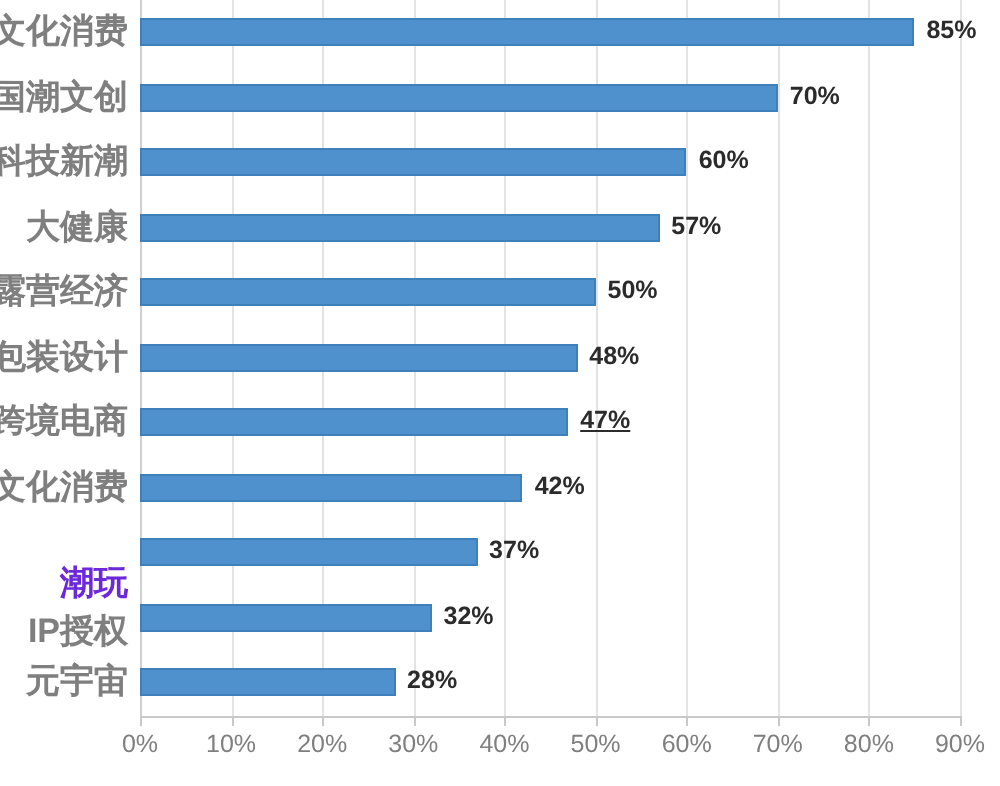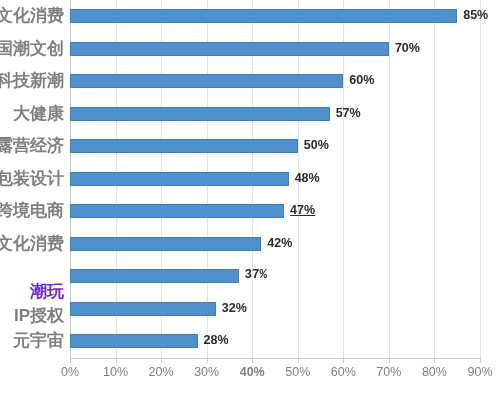--- a/index.html
+++ b/index.html
@@ -151,21 +151,21 @@
           <div class="bar-value" style="left: 224.667px; color: rgb(43, 43, 43);">48%</div>
         </div>
         <div class="bar-row" style="top: 195.273px; height: 32.5455px;">
           <div class="bar" style="width: 214.111px; background: rgb(79, 145, 205); border-color: rgb(63, 128, 186);"></div>
           <div class="bar-value" style="left: 220.111px; color: rgb(43, 43, 43); text-decoration: underline;">47%</div>
         </div>
         <div class="bar-row" style="top: 227.818px; height: 32.5455px;">
           <div class="bar" style="width: 191.333px; background: rgb(79, 145, 205); border-color: rgb(63, 128, 186);"></div>
           <div class="bar-value" style="left: 197.333px; color: rgb(43, 43, 43);">42%</div>
         </div>
-        <div class="bar-row" style="top: 260.364px; height: 32.5455px; font-family: Liberation Mono, monospace;">
+        <div class="bar-row" style="top: 260.364px; height: 32.5455px;">
           <div class="bar" style="width: 168.556px; background: rgb(79, 145, 205); border-color: rgb(63, 128, 186);"></div>
           <div class="bar-value" style="left: 174.556px; color: rgb(43, 43, 43);">37%</div>
         </div>
         <div class="bar-row" style="top: 292.909px; height: 32.5455px;">
           <div class="bar" style="width: 145.778px; background: rgb(79, 145, 205); border-color: rgb(63, 128, 186);"></div>
           <div class="bar-value" style="left: 151.778px; color: rgb(43, 43, 43);">32%</div>
         </div>
         <div class="bar-row" style="top: 325.455px; height: 32.5455px;">
           <div class="bar" style="width: 127.556px; background: rgb(79, 145, 205); border-color: rgb(63, 128, 186);"></div>
           <div class="bar-value" style="left: 133.556px; color: rgb(43, 43, 43);">28%</div>
@@ -199,21 +199,21 @@
       <div class="cat-label-item" style="top: 268.364px; color: rgb(127, 127, 127); margin-top: 40px;">IP授权</div>
       <div class="cat-label-item" style="top: 284px; color: #6d28d9;">潮玩</div>
       <div class="cat-label-item" style="top: 333.455px; color: rgb(127, 127, 127);">元宇宙</div>
     </div>
 
   <div id="x-labels">
       <div class="x-label" style="left: 70px; color: rgb(127, 127, 127);">0%</div>
       <div class="x-label" style="left: 115.556px; color: rgb(127, 127, 127);">10%</div>
       <div class="x-label" style="left: 161.111px; color: rgb(127, 127, 127);">20%</div>
       <div class="x-label" style="left: 206.667px; color: rgb(127, 127, 127);">30%</div>
-      <div class="x-label" style="left: 252.222px; color: rgb(127, 127, 127); font-weight: bold;">40%</div>
+      <div class="x-label" style="left: 252.222px; color: rgb(127, 127, 127);">40%</div>
       <div class="x-label" style="left: 297.778px; color: rgb(127, 127, 127);">50%</div>
       <div class="x-label" style="left: 343.333px; color: rgb(127, 127, 127);">60%</div>
       <div class="x-label" style="left: 388.889px; color: rgb(127, 127, 127);">70%</div>
       <div class="x-label" style="left: 434.444px; color: rgb(127, 127, 127);">80%</div>
       <div class="x-label" style="left: 480px; color: rgb(127, 127, 127);">90%</div>
     </div>
 
 </div>
 
 </body></html>

